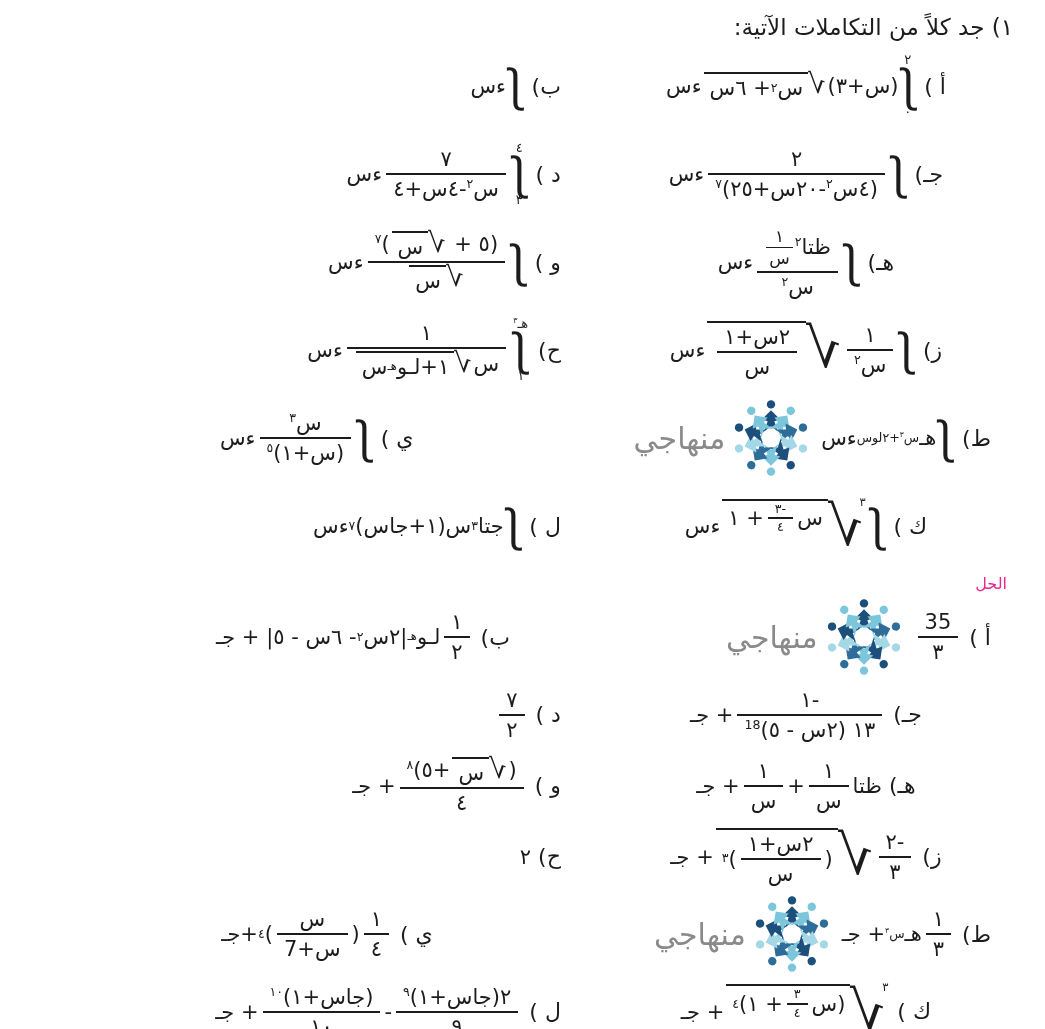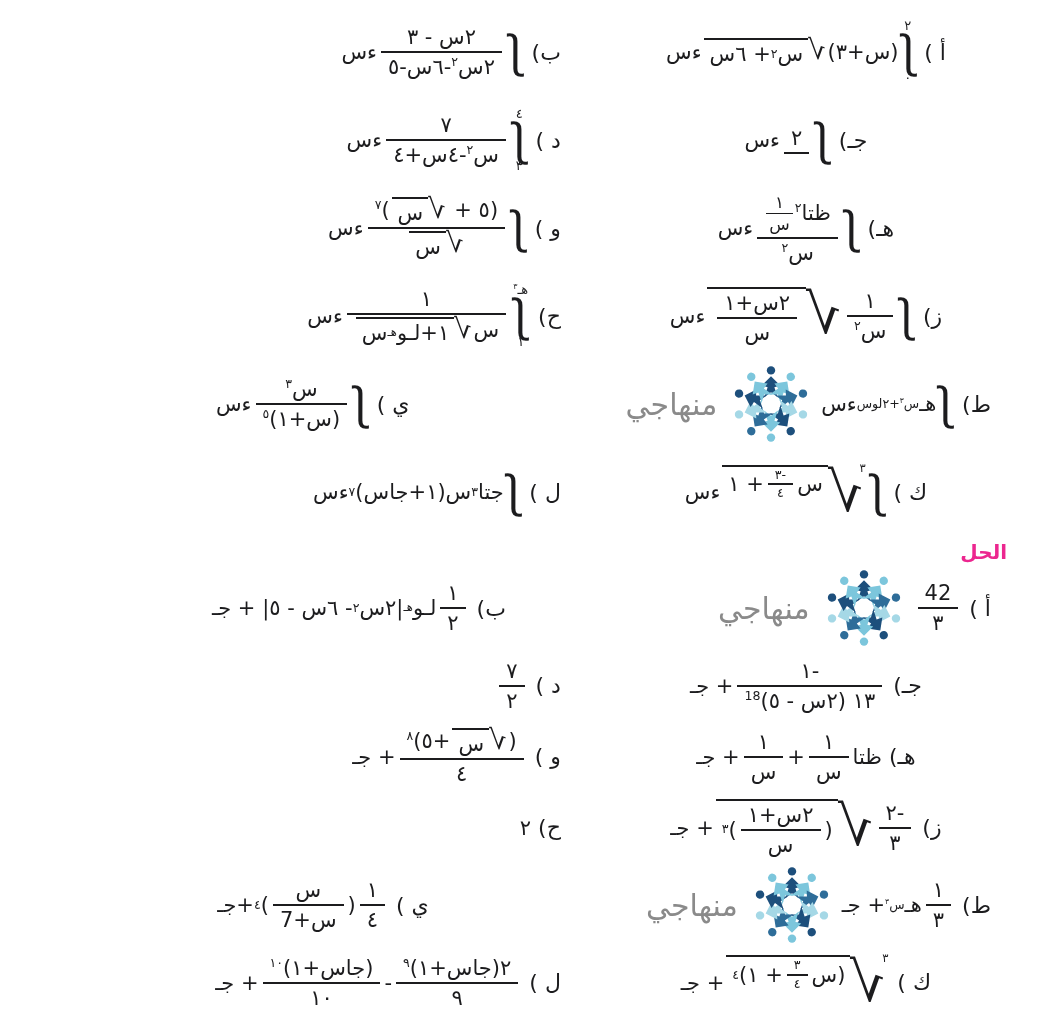--- a/index.html
+++ b/index.html
@@ -9,24 +9,24 @@
   }
   .page{padding:8px 14px 0 8px;}
   .page-title{font-size:23px;padding:6px 18px 2px 0;}
   .row{display:flex;align-items:center;min-height:88px;}
   #solutions .row{min-height:71px;}
   .cell{display:flex;align-items:center;gap:7px;}
   .cell-r{flex:0 0 44%;justify-content:center;}
   .cell-l{flex:1 1 auto;justify-content:flex-start;padding-right:20px;}
   .logo-row .cell-r{flex:0 1 auto;justify-content:center;padding-right:40px;}
   .logo-row .cell-l{flex:1 1 auto;justify-content:center;padding-right:0;}
-  .logo-block{display:flex;align-items:center;gap:12px;flex:0 0 auto;padding:0 8px;}
+  .logo-block{display:flex;align-items:center;gap:4px;flex:0 0 auto;padding:0 8px;}
   .logo-svg{width:84px;height:84px;}
   .wordmark{font-size:30px;letter-spacing:0;}
-  .solution-heading{font-size:20px;font-weight:bold;padding:4px 24px 2px 0;}
+  .solution-heading{font-size:16px;font-weight:normal;padding:4px 24px 2px 0;}
   .plabel{font-size:22px;white-space:nowrap;}
   .math{font-size:21px;direction:rtl;unicode-bidi:isolate;display:inline-flex;align-items:center;flex-wrap:nowrap;white-space:nowrap;}
   .math > *{vertical-align:middle;}
   
   .frac{display:inline-flex;flex-direction:column;text-align:center;vertical-align:middle;margin:0 4px;align-self:center;}
   .num{display:block;border-bottom:2px solid currentColor;padding:0 7px 2px;}
   .den{display:block;padding:2px 7px 0;}
   .frac .frac{font-size:0.8em;margin:0 2px;}
   .frac .frac .num,.frac .frac .den{border-bottom-width:1.5px;padding:0 3px 1px;}
   
@@ -40,54 +40,53 @@
   .sqrt{display:inline-flex;align-items:flex-start;vertical-align:middle;margin:0 2px;align-self:center;}
   .sqrt-sym{display:inline-block;transform:scaleX(-1);font-size:1.3em;line-height:1;margin-top:-2px;}
   .sqrt:has(.frac) .sqrt-sym{font-size:2.6em;margin-top:0;}
   .radicand{border-top:2px solid currentColor;padding:2px 5px 0 6px;display:inline-flex;align-items:center;}
   .sqrt-idx{font-size:0.55em;align-self:flex-start;margin-top:-4px;margin-left:-3px;}
 </style>
 </head>
 <body style="background: rgb(255, 255, 255); color: rgb(28, 28, 30);">
 
 <div class="page">
+  <div class="page-title">١) جد كلاً من التكاملات الآتية:</div>
   <div id="problems">
       <div class="row">
         <div class="cell cell-r">
           <span class="plabel">أ )</span>
           <span class="math"><span class="int">
               <span class="int-hi">٢</span>
               <span class="int-sign">∫</span>
               <span class="int-lo">٠</span>
             </span> (س+٣)<span class="sqrt">
               <span class="sqrt-sym">√</span>
               <span class="radicand">س<sup class="script">٢</sup> + ٦س</span>
             </span> ءس</span>
         </div>
         <div class="cell cell-l">
           <span class="plabel">ب)</span>
           <span class="math"><span class="int">
               <span class="int-hi"></span>
               <span class="int-sign">∫</span>
               <span class="int-lo"></span>
-            </span> <span class="frac">
-              <span class="num">٢س - ٣</span>
-              <span class="den">٢س<sup class="script">٢</sup>-٦س-٥</span>
-            </span> ءس</span>
+            </span>  ءس</span>
         </div>
       </div>
       <div class="row">
         <div class="cell cell-r">
           <span class="plabel">جـ)</span>
           <span class="math"><span class="int">
               <span class="int-hi"></span>
               <span class="int-sign">∫</span>
               <span class="int-lo"></span>
             </span> <span class="frac">
               <span class="num">٢</span>
+              <span class="den">(٤س<sup class="script">٢</sup>-٢٠س+٢٥)<sup class="script">٧</sup></span>
             </span> ءس</span>
         </div>
         <div class="cell cell-l">
           <span class="plabel">د )</span>
           <span class="math"><span class="int">
               <span class="int-hi">٤</span>
               <span class="int-sign">∫</span>
               <span class="int-lo">٣</span>
             </span> <span class="frac">
               <span class="num">٧</span>
@@ -255,21 +254,21 @@
         </div>
       </div>
     </div>
   <div class="solution-heading" style="color: rgb(236, 38, 143);">الحل</div>
   <div id="solutions">
       <div class="row logo-row">
         <div class="cell cell-r">
           <span class="plabel">أ )</span>
           <span class="math">
             <span class="frac">
-              <span class="num">42</span>
+              <span class="num">35</span>
               <span class="den">٣</span>
             </span>
           </span>
         </div>
         <div class="logo-block">
           <svg viewBox="-50 -50 100 100" class="logo-svg">
             <g transform="rotate(0)">
               <circle cx="0" cy="-40" r="5" fill="#1d4f7c"></circle>
               <path d="M0,-33 L11,-22 L4,-20 L8,-8 L0,-14 L-8,-8 L-4,-20 L-11,-22 Z" fill="#1d4f7c"></path>
             </g>

